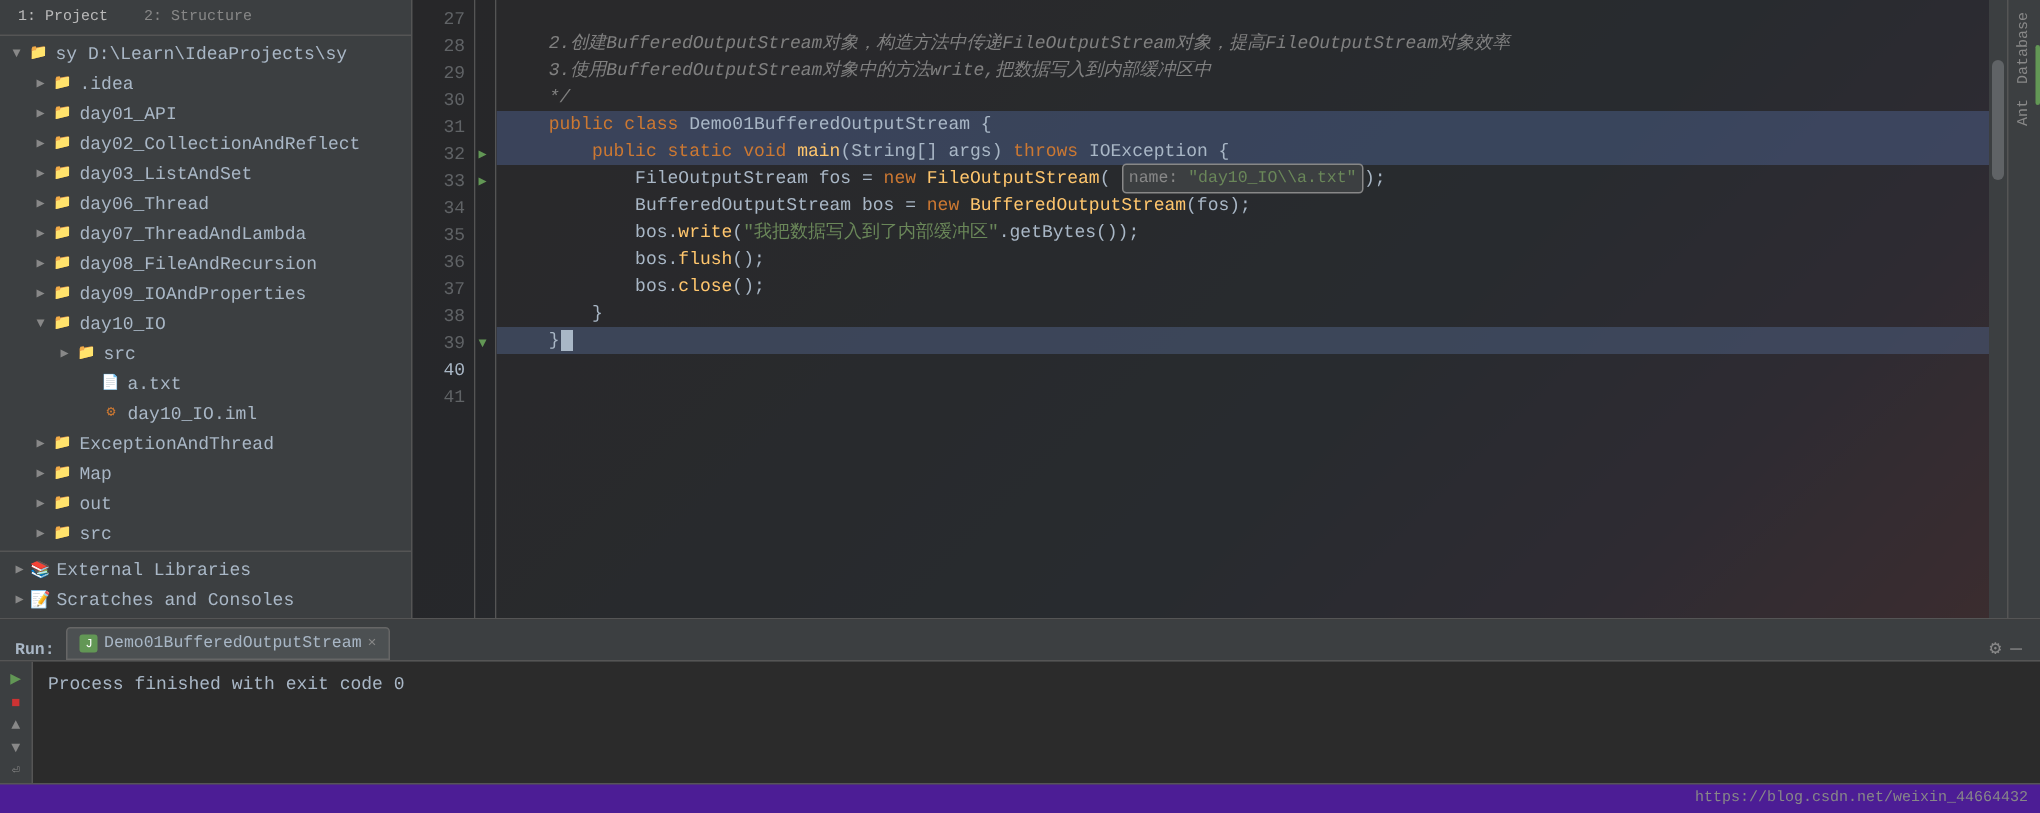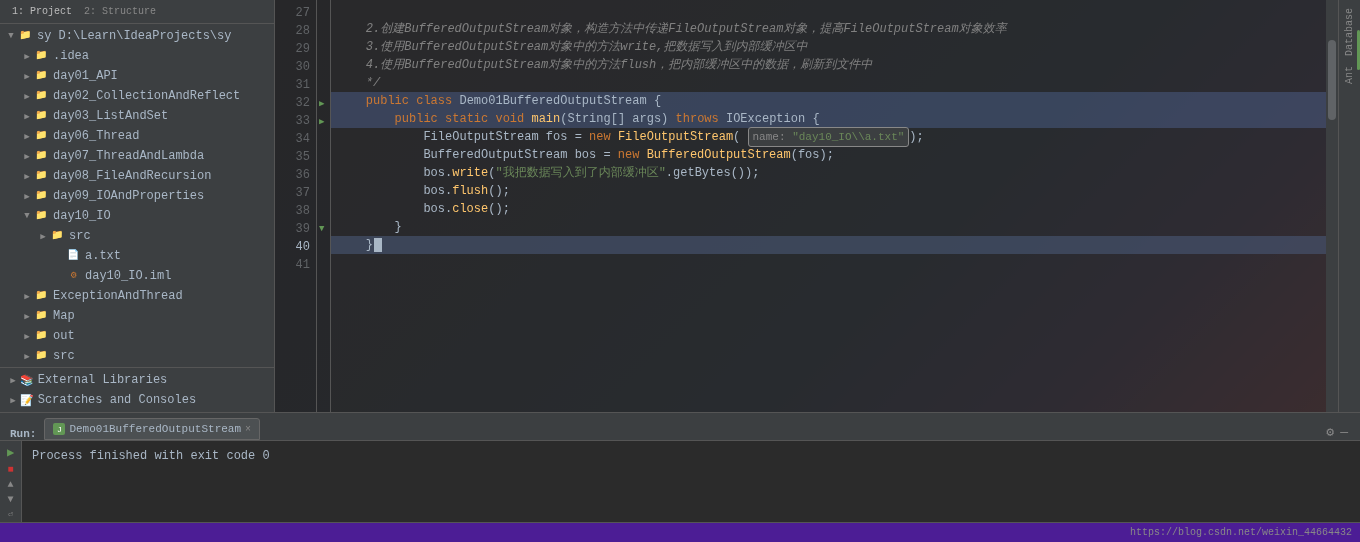--- a/index.html
+++ b/index.html
@@ -37,21 +37,21 @@
       height: 24px;
       background: #3c3f41;
       display: flex;
       align-items: center;
       padding: 0 6px;
       border-bottom: 1px solid #555;
     }
 
     .sidebar-tabs {
       display: flex;
-      gap: 0;
+      gap: 12px;
     }
     .sidebar-tab {
       font-size: 10px;
       color: #888;
       padding: 2px 6px;
       cursor: pointer;
     }
     .sidebar-tab.active {
       color: #bbbbbb;
     }
@@ -583,23 +583,20 @@
         </div>
 
         <div class="code-lines">
           <div class="code-line">
             <span class="cm">    2.创建BufferedOutputStream对象，构造方法中传递FileOutputStream对象，提高FileOutputStream对象效率</span>
           </div>
           <div class="code-line">
             <span class="cm">    3.使用BufferedOutputStream对象中的方法write,把数据写入到内部缓冲区中</span>
           </div>
           <div class="code-line">
-            <span class="cm">    4.使用BufferedOutputStream对象中的方法flush，把内部缓冲区中的数据，刷新到文件中</span>
-          </div>
-          <div class="code-line">
             <span class="cm">    */</span>
           </div>
           <div class="code-line highlighted">
             <span class="kw">    public </span><span class="kw">class </span><span class="cn">Demo01BufferedOutputStream </span><span>{</span>
           </div>
           <div class="code-line highlighted">
             <span class="kw">        public </span><span class="kw">static </span><span class="kw">void </span><span class="fn">main</span><span>(</span><span class="type">String</span><span>[]</span><span> args) </span><span class="kw">throws </span><span class="type">IOException </span><span>{</span>
           </div>
           <div class="code-line">
             <span class="type">            FileOutputStream </span><span class="cn">fos </span><span>= </span><span class="kw">new </span><span class="fn">FileOutputStream</span><span>( </span><span class="tooltip-box"><span class="tooltip-label">name:</span> <span class="tooltip-val">"day10_IO\\a.txt"</span></span><span>);</span>

